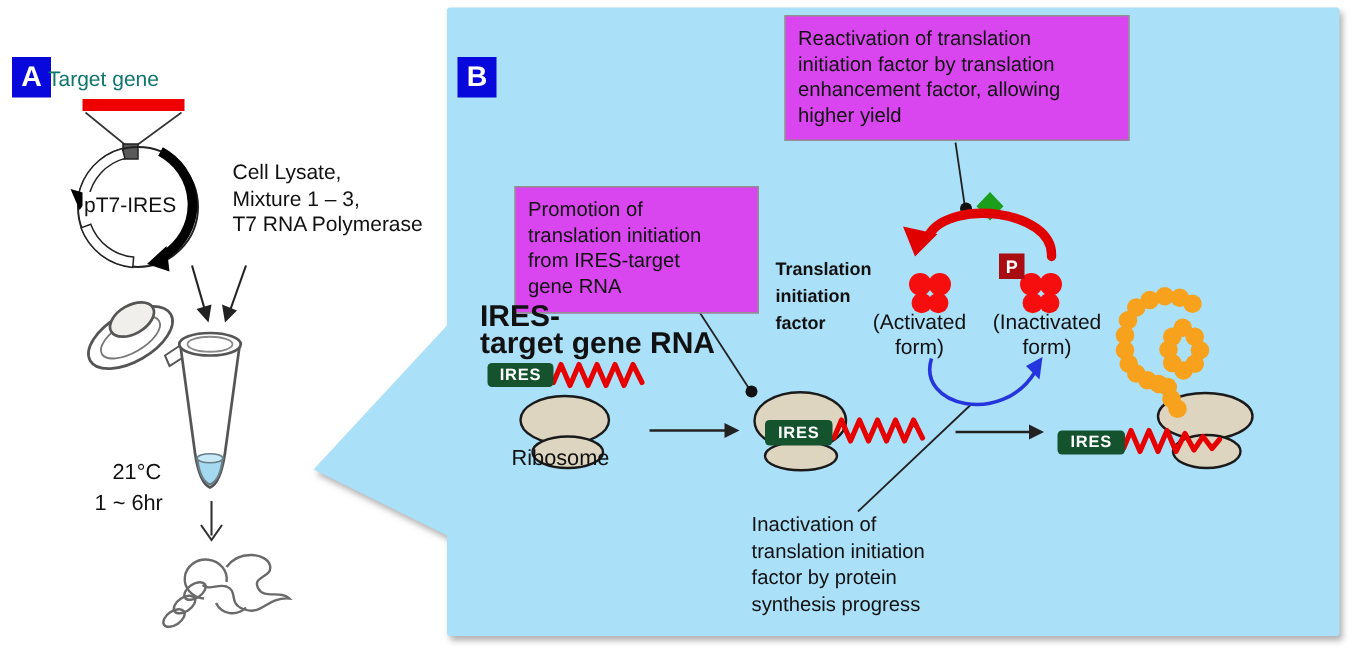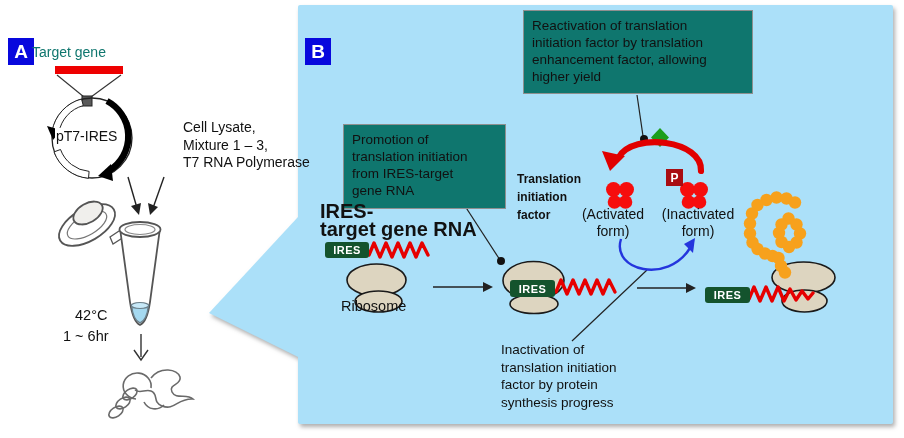--- a/index.html
+++ b/index.html
@@ -3,21 +3,21 @@
 <meta charset="utf-8">
 <style>
   html,body{margin:0;padding:0;background:#fff;}
   .stage{position:relative;width:904px;height:438px;background:#fff;overflow:hidden;
          font-family:"Liberation Sans","DejaVu Sans",sans-serif;color:#111;}
   .stage svg{position:absolute;left:0;top:0;}
   .txt{position:absolute;white-space:pre-line;line-height:17px;font-size:14px;}
   .bold{font-weight:700;}
   .panel-label{position:absolute;width:26px;height:27px;background:#0808dd;color:#fff;
                font-weight:700;font-size:19px;display:flex;align-items:center;justify-content:center;}
-  .notebox{position:absolute;background:#0f766e;border:1px solid #8f8f8f;padding:6px 8px;
+  .notebox{position:absolute;background:#d946ef;border:1px solid #8f8f8f;padding:6px 8px;
            font-size:13.5px;line-height:17px;white-space:pre-line;}
   .ires-tag{position:absolute;background:#14532d;color:#fff;border-radius:3px;
             font-size:11px;font-weight:700;letter-spacing:.5px;display:flex;
             align-items:center;justify-content:center;}
   .p-tag{position:absolute;width:17px;height:17px;background:#a90d12;color:#fff;
          font-size:12px;font-weight:700;display:flex;align-items:center;justify-content:center;}
   .backdrop{filter:drop-shadow(2px 3px 2px rgba(110,110,110,.55));}
 </style>
 </head>
 <body>
@@ -170,24 +170,24 @@
       <circle cx="778.5" cy="258" r="6.2"></circle>
         <circle cx="781" cy="266" r="6.2"></circle>
       <circle cx="785" cy="272.5" r="6.2"></circle>
     </g>
     <path d="M 749,299 L 754,287 L 760,301 L 766,287 L 772,301 L 778,287 L 784,301 L 790,289 L 796,300 L 802,291 L 808,299 L 813,293" fill="none" stroke="#e60000" stroke-width="3.4" stroke-linejoin="round" stroke-linecap="round"></path>
   </svg>
 
   <div class="panel-label" style="left:8px;top:38px;">A</div>
   <div class="txt" style="left:32px;top:44px;color:#0f766e;">Target gene</div>
   <div class="txt" style="left:55px;top:128px;background:#fff;padding:0 1px;font-size:14px;">pT7-IRES</div>
-  <div class="txt" style="left:155px;top:119px;line-height:17.5px;margin-left:28px;">Cell Lysate,
+  <div class="txt" style="left:155px;top:106px;line-height:17.5px;">Cell Lysate,
 Mixture 1 – 3,
 T7 RNA Polymerase</div>
-  <div class="txt" style="left:75px;top:307px;font-size:14.5px;">42°C</div>
+  <div class="txt" style="left:75px;top:307px;font-size:14.5px;">21°C</div>
   <div class="txt" style="left:63px;top:328px;font-size:14.5px;">1 ~ 6hr</div>
 
   <div class="panel-label" style="left:305px;top:38px;">B</div>
 
   <div class="notebox" style="left:343px;top:100px;width:145px;height:71px;margin-top:24px;">Promotion of
 translation initiation
 from IRES-target
 gene RNA</div>
   <div class="notebox" style="left:523px;top:10px;width:212px;height:70px;">Reactivation of translation
 initiation factor by translation

